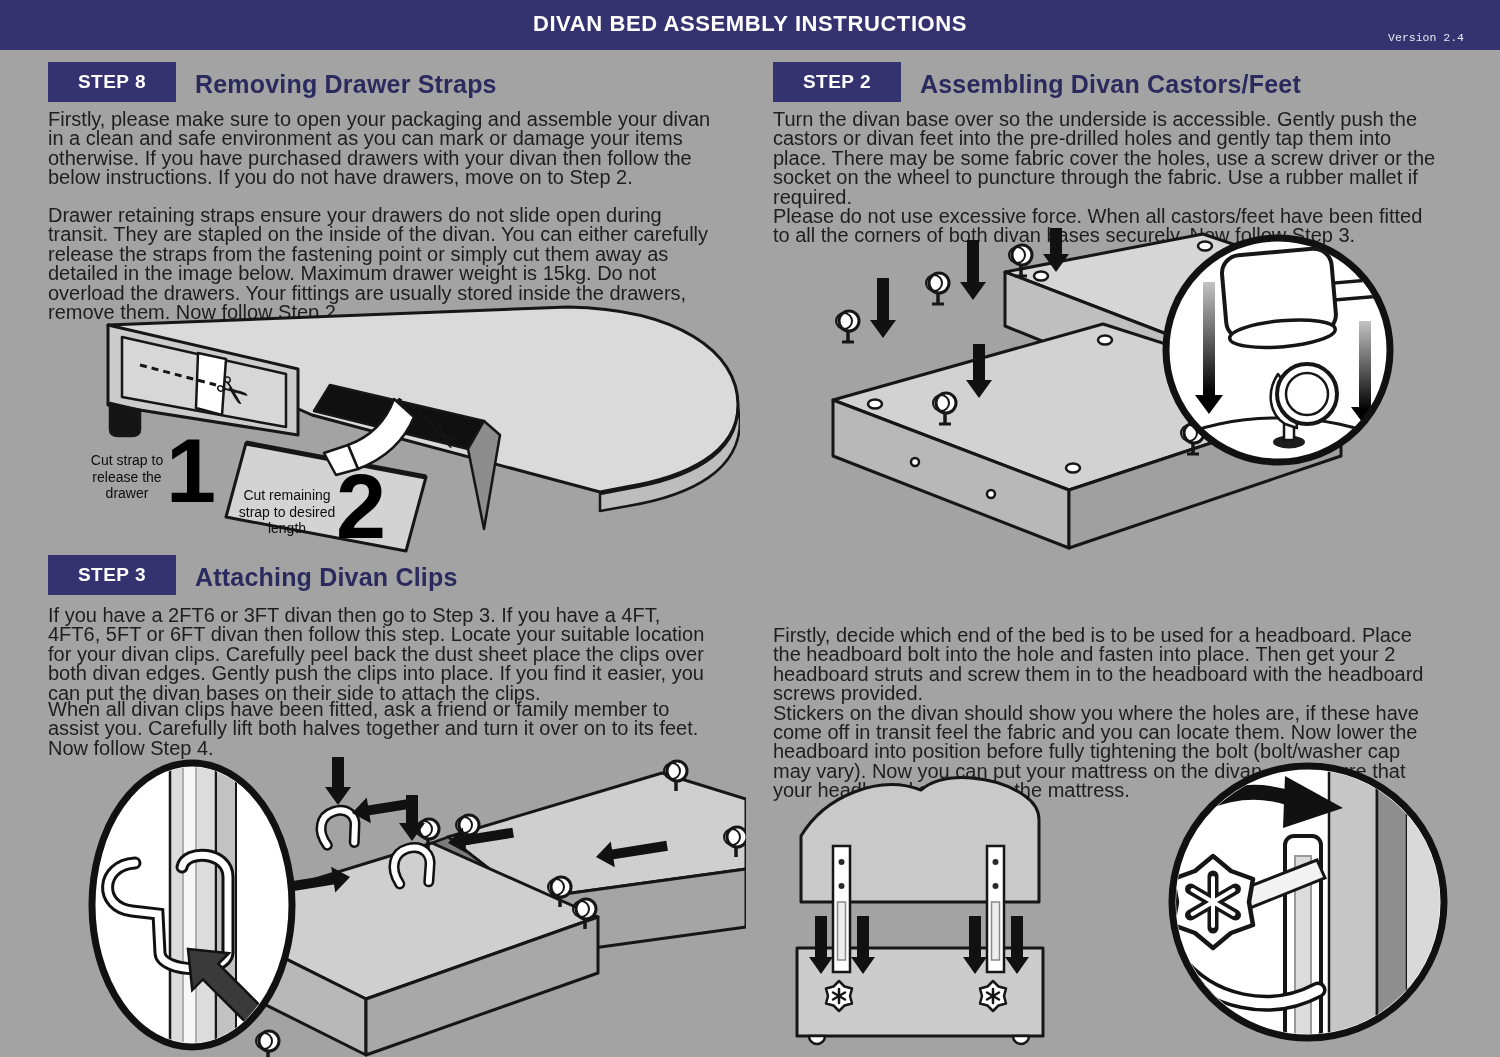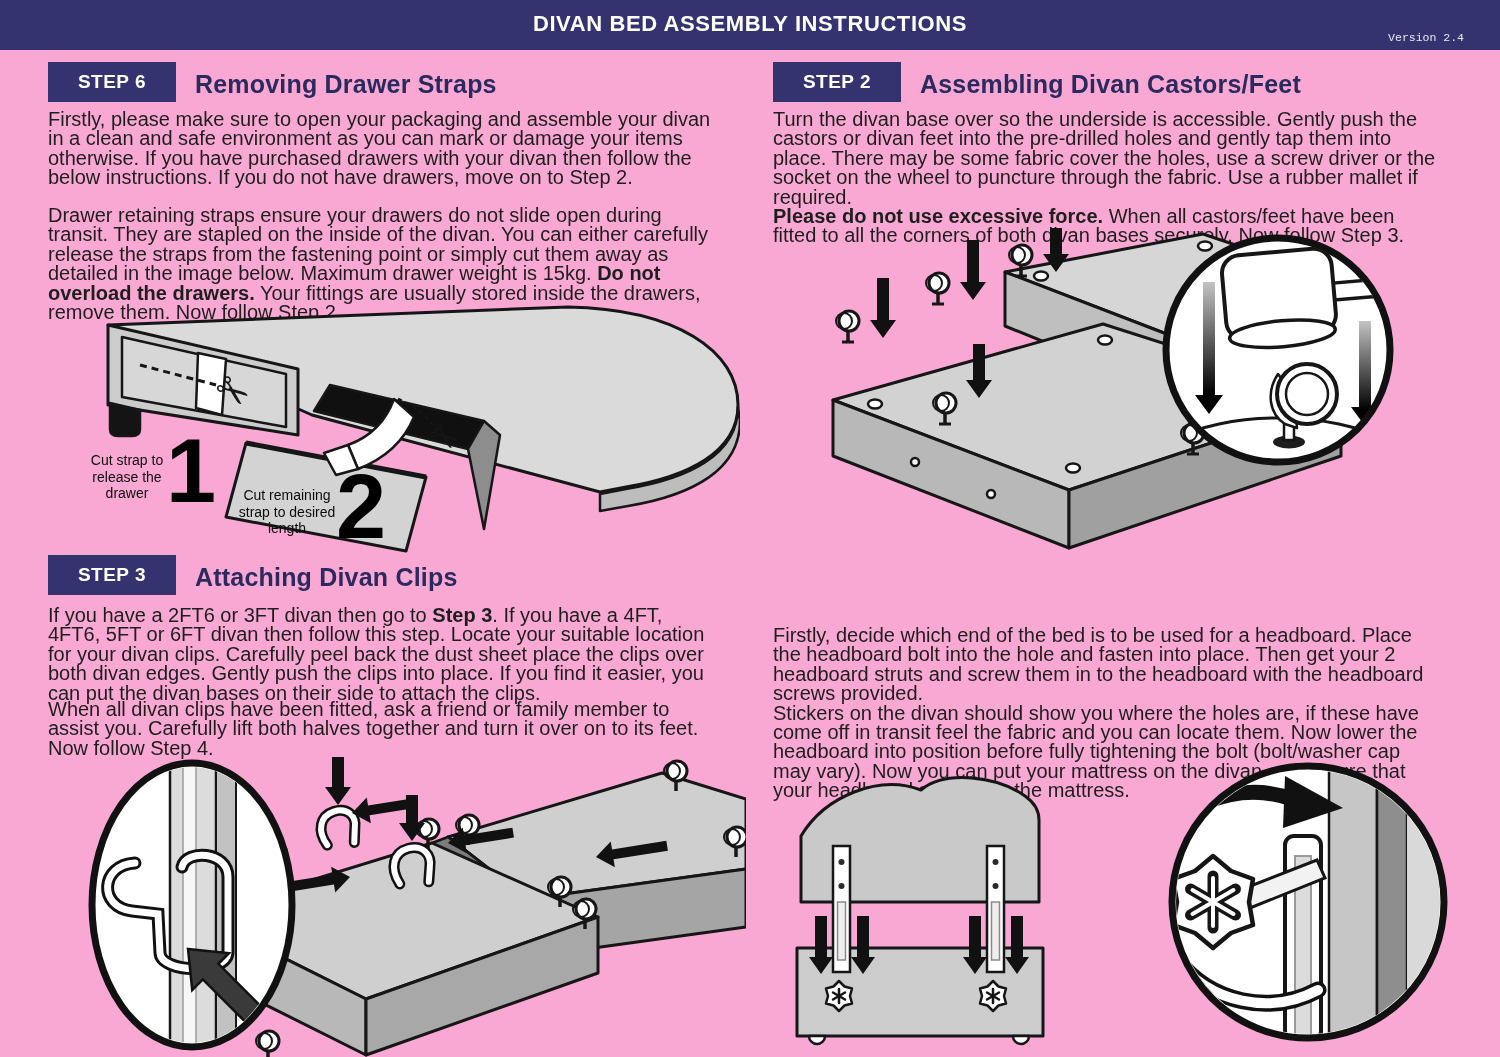--- a/index.html
+++ b/index.html
@@ -1,30 +1,30 @@
 <!DOCTYPE html>
 <html><head>
 <meta charset="utf-8">
 <style>
   html,body{margin:0;padding:0;background:#e9e9e9;}
-  .page{position:relative;width:1500px;height:1057px;background:#f9a8d4;overflow:hidden;
+  .page{position:relative;width:1500px;height:1057px;background:#a3a3a3;overflow:hidden;
         font-family:"Liberation Sans",sans-serif;color:#1f1f1f;}
   
   .hdr{position:absolute;top:0;left:0;width:1500px;height:50px;background:#34326f;}
   .hdr-title{position:absolute;top:11px;left:0;width:100%;text-align:center;color:#fff;
              font-size:22px;font-weight:bold;letter-spacing:.6px;}
   .hdr-ver{position:absolute;top:31px;right:36px;color:#e8e8f2;font-size:11.5px;font-family:Liberation Mono, monospace;}
   
   .step-head{position:absolute;display:flex;align-items:center;}
   .step-badge{background:#34326f;color:#fff;font-weight:bold;font-size:19px;width:128px;height:40px;
               display:flex;align-items:center;justify-content:center;letter-spacing:.5px;flex:0 0 auto;}
   .step-title{color:#2b2a5e;font-size:25px;font-weight:bold;margin:5px 0 0 19px;letter-spacing:.2px;}
   
   .para{position:absolute;width:664px;font-size:20px;line-height:19.4px;color:#1e1e1e;margin:0;}
-  .para .b{font-weight:bold;text-align:right;}
+  .para .b{font-weight:normal;text-align:right;}
   
   .il{position:absolute;}
   .il svg{display:block;width:100%;height:100%;}
   .cap{position:absolute;font-size:14px;line-height:16.5px;text-align:center;color:#0d0d0d;}
   .num{position:absolute;font-size:90px;line-height:.82;font-weight:bold;color:#000;}
   
   .ol{stroke:#161616;stroke-width:2.5;stroke-linejoin:round;stroke-linecap:round;}
   .ol3{stroke:#161616;stroke-width:3;stroke-linejoin:round;stroke-linecap:round;}
   .arr{fill:#111;stroke:none;}
 </style>
@@ -32,21 +32,21 @@
 <body>
 
 <div class="page">
 
   <div class="hdr">
     <div class="hdr-title">DIVAN BED ASSEMBLY INSTRUCTIONS</div>
     <div class="hdr-ver">Version 2.4</div>
   </div>
 
   <div class="step-head" style="top:62px;left:48px">
-    <div class="step-badge">STEP 6</div>
+    <div class="step-badge">STEP 8</div>
     <h2 class="step-title">Removing Drawer Straps</h2>
   </div>
   <p class="para" style="top:110px;left:48px">Firstly, please make sure to open your packaging and assemble your divan in a clean and safe environment as you can mark or damage your items otherwise. If you have purchased drawers with your divan then follow the below instructions. If you do not have drawers, move on to Step 2.</p>
   <p class="para" style="top:206px;left:48px"><span>Drawer retaining straps ensure your drawers do not slide open during transit. They are stapled on the inside of the divan. You can either carefully release the straps from the fastening point or simply cut them away as detailed in the image below. Maximum drawer weight is 15kg. </span><span class="b">Do not overload the drawers.</span><span> Your fittings are usually stored inside the drawers, remove them. Now follow Step 2.</span></p>
 
   <div class="il" style="top:303px;left:48px;width:692px;height:252px">
     <svg viewBox="0 0 692 252">
 
       <path class="ol3" d="M60,22 L520,4 C628,6 690,48 690,102 C690,150 638,174 578,184 L552,189 L264,112 Z" fill="#dadada"></path>
 

